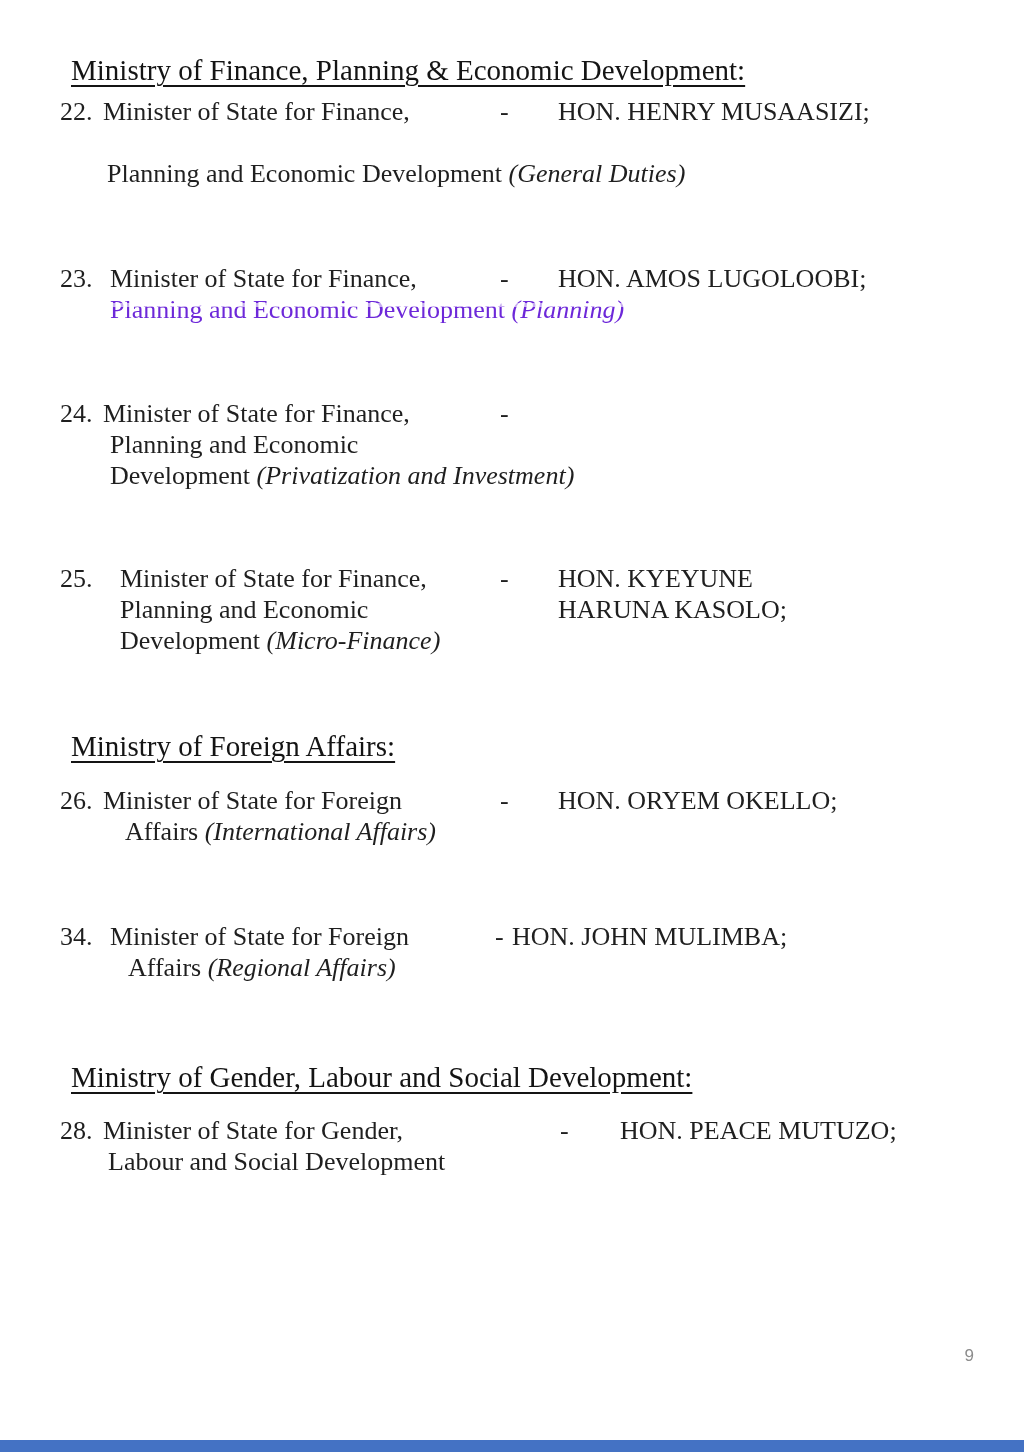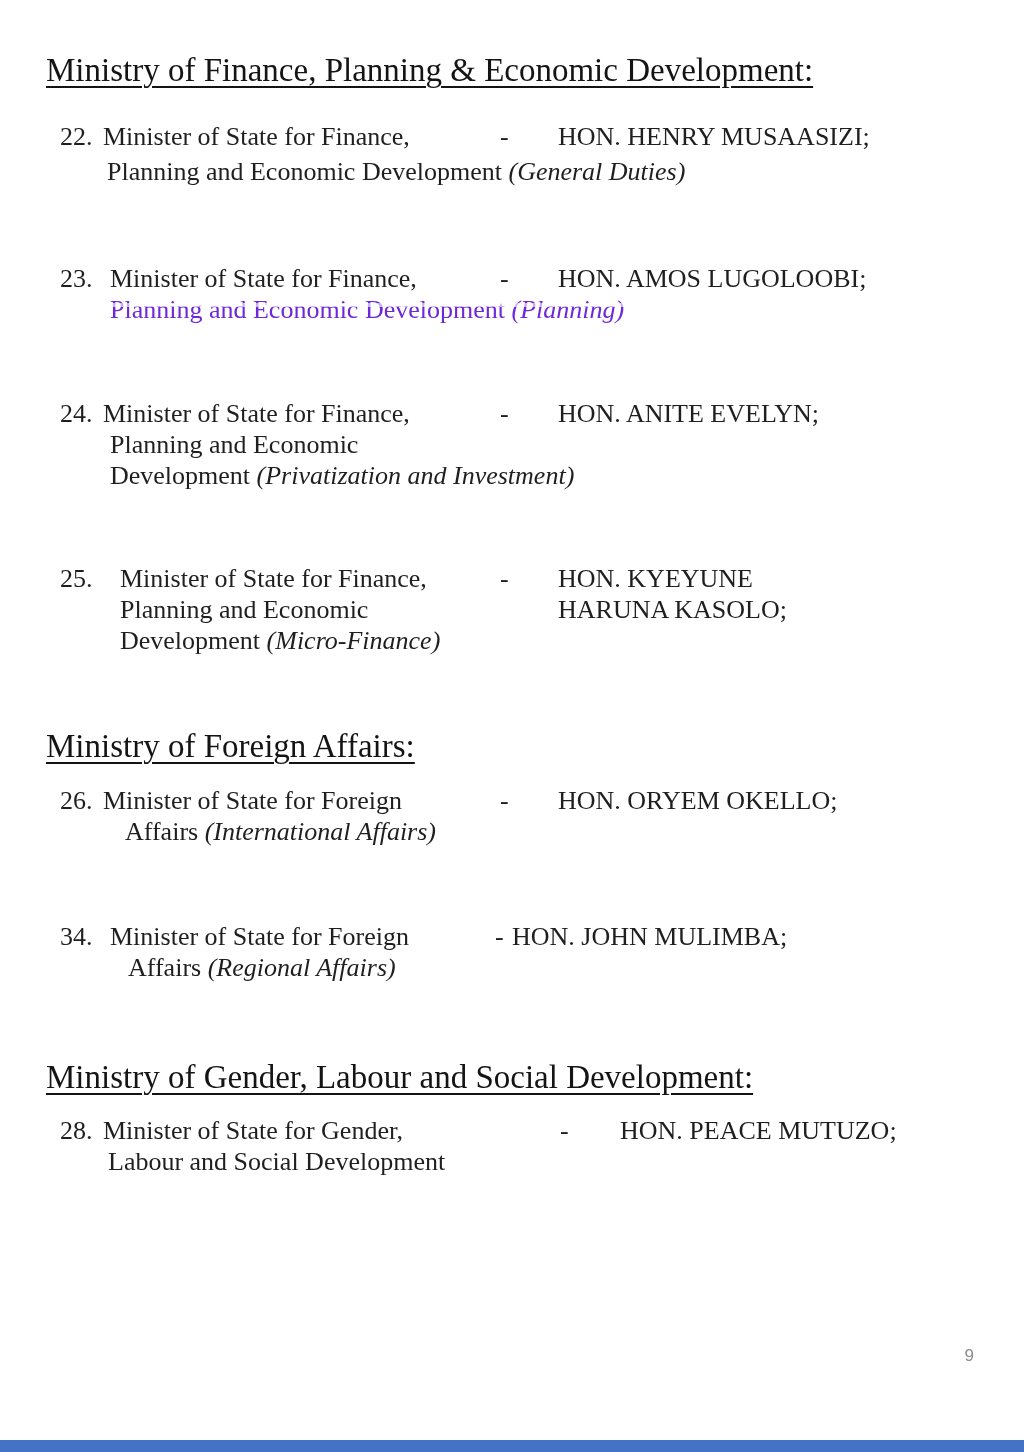--- a/index.html
+++ b/index.html
@@ -6,38 +6,38 @@
   body{
     width:1024px;height:1452px;
     background:#ffffff;
     font-family:"Liberation Serif", serif;
     color:#1f1f1f;
     overflow:hidden;
   }
   .page{position:relative;width:1024px;height:1452px;background:#ffffff;}
 
   .sec-heading{
-    position:absolute;left:46px;
-    font-size:33px;line-height:37px;
+    position:absolute;left:71px;
+    font-size:29px;line-height:37px;
     color:#141414;
     text-decoration:underline;
     text-decoration-thickness:2px;
     text-underline-offset:5px;
     white-space:nowrap;
     text-align:right;
   }
   .h1{top:52px;}
   .h2{top:728px;}
   .h3{top:1059px;}
 
   .item{
     position:absolute;left:60px;width:930px;
     font-size:26px;line-height:31px;
   }
-  .i22{top:121px;}
+  .i22{top:96px;}
   .i23{top:263px;}
   .i24{top:398px;}
   .i25{top:563px;}
   .i26{top:785px;}
   .i27{top:921px;}
   .i28{top:1115px;}
 
   .num{display:inline-block;width:43px;}
   .num.w50{width:50px;}
   .num.w60{width:60px;}
@@ -48,21 +48,21 @@
   .i27 .names{left:452px;}
   .i28 .dash{left:500px;}
   .i28 .names{left:560px;}
 
   .cont{margin-left:47px;}
   .i23 .cont,.i24 .cont{margin-left:50px;}
   .i25 .cont{margin-left:60px;}
   .i26 .cont{margin-left:65px;}
   .i27 .cont{margin-left:68px;}
   .i28 .cont{margin-left:48px;}
-  .gap-top{margin-top:4px;}
+  .gap-top{margin-top:31px;}
 
   .ital{font-style:italic;}
 
   
   .cut{position:relative;color:#6d28d9;}
   .cut::after{
     content:"";position:absolute;left:-4px;top:9px;
     width:620px;height:4px;
     background:rgba(255,255,255,0.62);
     pointer-events:none;
@@ -96,21 +96,20 @@
   <div class="item i23">
     <span class="num w50">23.</span><span>Minister of State for Finance,</span>
     <span class="dash">-</span>
     <span class="names">HON. AMOS LUGOLOOBI;</span>
     <div class="cont cut"><span>Planning and Economic Development </span><span class="ital">(Planning)</span></div>
   </div>
 
   <div class="item i24">
     <span class="num">24.</span><span>Minister of State for Finance,</span>
     <span class="dash">-</span>
-    <span class="names">HON. ANITE EVELYN;</span>
     <div class="cont">Planning and Economic</div>
     <div class="cont"><span>Development </span><span class="ital">(Privatization and Investment)</span></div>
   </div>
 
   <div class="item i25">
     <span class="num w60">25.</span><span>Minister of State for Finance,</span>
     <span class="dash">-</span>
     <span class="names"><span>HON. KYEYUNE</span><br>
       <span>HARUNA KASOLO;</span></span>
     <div class="cont">Planning and Economic</div>

